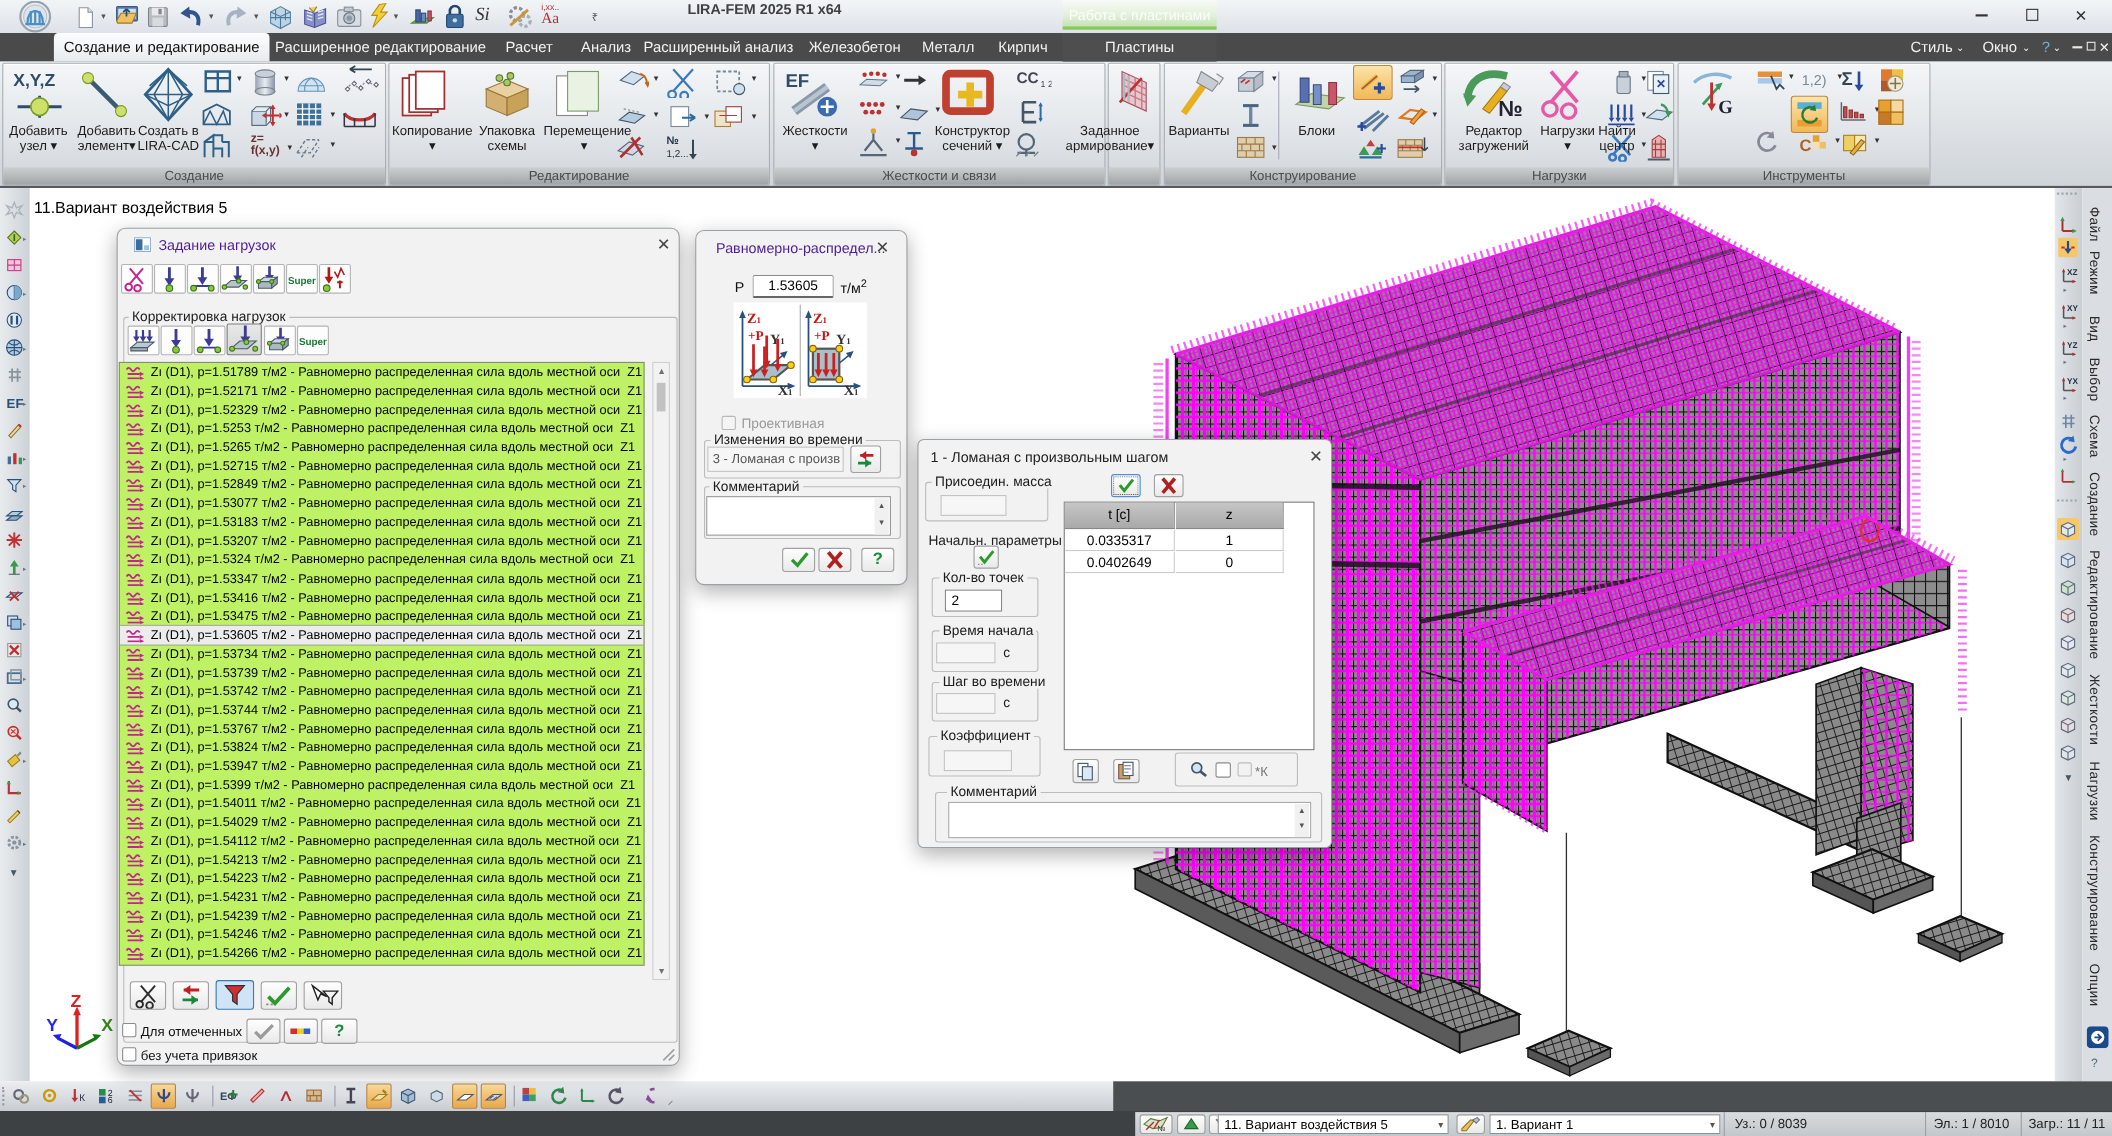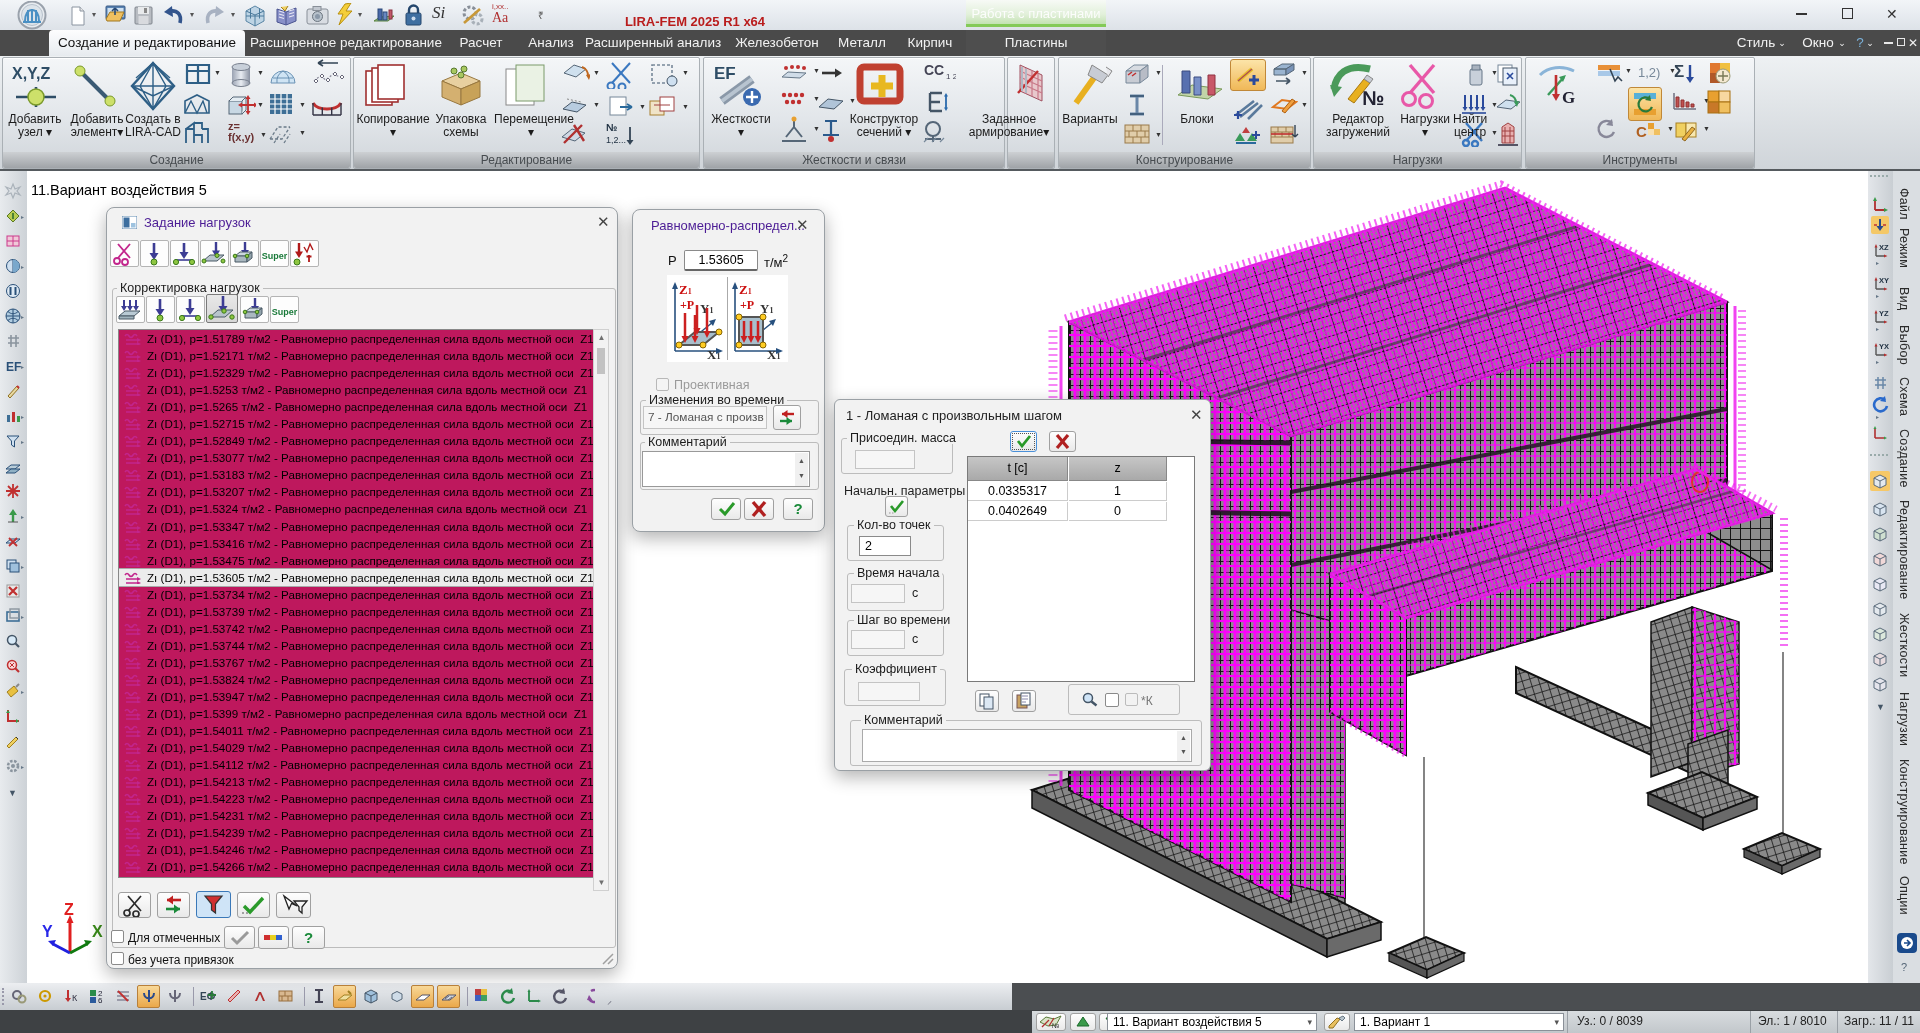--- a/index.html
+++ b/index.html
@@ -243,21 +243,21 @@
         <path d="M14 1v9" stroke="#3c3c94" stroke-width="2.4"></path>
         <path d="M14 15l-4-6h8z" fill="#3c3c94"></path>
         <path d="M4 15l5-4h12l-5 4z" fill="#ccd8de" stroke="#4a5a66"></path>
         <path d="M4 15h12v6H4z" fill="#aab8c0" stroke="#4a5a66"></path>
         <path d="M16 21v-6l5-4v6z" fill="#93a4ad" stroke="#4a5a66"></path>
         <circle cx="4" cy="15" r="1.8" fill="#8ec641" stroke="#3a7a1a"></circle>
         <circle cx="16" cy="15" r="1.8" fill="#8ec641" stroke="#3a7a1a"></circle>
       </svg></div>
  <div class="tbtn" style="left:163px;top:88px;line-height:25px;text-align:center"><span style="font-size:9px;font-weight:bold;color:#1a7a3a">Super</span></div>
 
- <div class="abs" style="left:11px;top:121px;width:478px;height:549px;background:#be185d;border:1px solid #888;overflow:hidden" id="loadlist">
+ <div class="abs" style="left:1px;top:121px;width:478px;height:549px;background:#bef264;border:1px solid #888;overflow:hidden" id="loadlist">
 <div class="lrow">
         <svg width="19" height="13" viewBox="0 0 19 13">
           <path d="M1 4 Q3 1 5 4 T9 4 T13 4" fill="none" stroke="#c2258c" stroke-width="1.6"></path>
           <path d="M2 8h11M2 12h11" stroke="#c2258c" stroke-width="1.6"></path>
           <path d="M13 6l4 2-4 2z M13 10l4 2-4 2z" fill="#c2258c"></path>
         </svg>
         <span>Zı (D1), p=1.51789 т/м2 - Равномерно распределенная сила вдоль местной оси&nbsp;&nbsp;Z1</span>
       </div>
 <div class="lrow">
         <svg width="19" height="13" viewBox="0 0 19 13">
@@ -622,21 +622,21 @@
           <circle cx="96" cy="42" r="3" fill="#ffcc22" stroke="#886600"></circle>
           <circle cx="72" cy="70" r="3" fill="#ffcc22" stroke="#886600"></circle>
           <circle cx="96" cy="70" r="3" fill="#ffcc22" stroke="#886600"></circle>
    </g>
   </svg>
  </div>
  <div class="cb" style="left:23px;top:168px;background:#f4f4f4;border-color:#b8b8b8"></div>
  <div class="abs" style="left:41px;top:168px;font-size:12.5px;color:#9a9a9a">Проективная</div>
  <div class="gbox" style="left:7px;top:190px;width:179px;height:35px"></div>
  <div class="glab" style="left:13px;top:184px">Изменения во времени</div>
- <div class="inp dis" style="left:10px;top:196px;width:124px;height:23px;line-height:21px;padding-left:4px;color:#555;font-size:11.8px;overflow:hidden;white-space:nowrap">7 - Ломаная с произв </div>
+ <div class="inp dis" style="left:10px;top:196px;width:124px;height:23px;line-height:21px;padding-left:4px;color:#555;font-size:11.8px;overflow:hidden;white-space:nowrap">3 - Ломаная с произв </div>
  <div class="btn" style="left:140px;top:195px;width:28px;height:25px"><svg width="26" height="23" viewBox="0 0 26 23">
         <path d="M8 8H20" stroke="#c02020" stroke-width="2.4"></path>
         <path d="M8 8l5.5-4v8z" fill="#c02020"></path>
         <path d="M6 15h12" stroke="#1a8a3a" stroke-width="2.4"></path>
         <path d="M18 15l-5.5-4v8z" fill="#1a8a3a"></path>
       </svg></div>
  <div class="gbox" style="left:7px;top:232px;width:179px;height:48px"></div>
  <div class="glab" style="left:12px;top:226px">Комментарий</div>
  <div class="abs" style="left:9px;top:241px;width:168px;height:36px;background:#fff;border:1px solid #999">
   <div class="abs" style="right:1px;top:1px;width:13px;height:33px;background:#f0f0f0">
@@ -795,21 +795,21 @@
     </svg>
  <div class="abs" style="left:432px;top:3px;font-size:17px;font-style:italic;color:#333;font-family:'Liberation Serif',serif">Si</div>
  <svg class="abs" style="left:460px;top:3px" width="25" height="24" viewBox="0 0 25 24">
       <circle cx="10" cy="10" r="6" fill="none" stroke="#888f98" stroke-width="3" stroke-dasharray="3 2"></circle>
       <circle cx="17" cy="16" r="5" fill="none" stroke="#a8b0b8" stroke-width="3" stroke-dasharray="3 2"></circle>
       <path d="M4 20L20 6" stroke="#c89838" stroke-width="2.6"></path>
     </svg>
  <div class="abs" style="left:492px;top:2px;font-size:8px;color:#b03030">i,xx..</div>
  <div class="abs" style="left:492px;top:10px;font-size:14px;color:#b03030;font-family:'Liberation Serif',serif">Aa</div>
  <div class="abs" style="left:538px;top:8px;font-size:10px;color:#555">₹</div>
- <div class="abs" style="left:0;top:14px;width:1390px;text-align:center;font-size:13px;font-weight:bold;color:#b91c1c">LIRA-FEM 2025 R1 x64</div>
+ <div class="abs" style="left:0;top:1px;width:1390px;text-align:center;font-size:13px;font-weight:bold;color:#404040">LIRA-FEM 2025 R1 x64</div>
  <div class="abs" style="left:966px;top:0;width:140px;height:27px;background:linear-gradient(#f7faf6,#e2f0da 60%,#c3e2b2);border-bottom:3px solid #84ca58;text-align:center;line-height:27px;font-size:13px;color:#fcfdfc">Работа с пластинами</div>
  <div class="abs" style="left:1796px;top:13px;width:11px;height:1.5px;background:#333"></div>
  <div class="abs" style="left:1842px;top:8px;width:11px;height:11px;border:1.2px solid #333"></div>
  <div class="abs" style="left:1886px;top:6px;font-size:14px;color:#333">✕</div>
 </div>
 
 <div class="abs" style="left:0;top:30px;width:1920px;height:26px">
  <div class="abs" style="left:49px;top:0;width:196px;height:26px;background:linear-gradient(#fdfdfe,#eef1f4 70%,#e6eaee);border-radius:4px 4px 0 0;text-align:center;line-height:26px;font-size:13.5px;color:#111">Создание и редактирование</div>
  <div class="tab" style="left:248px;width:196px;white-space:nowrap">Расширенное редактирование</div>
  <div class="tab" style="left:448px;width:66px">Расчет</div>

